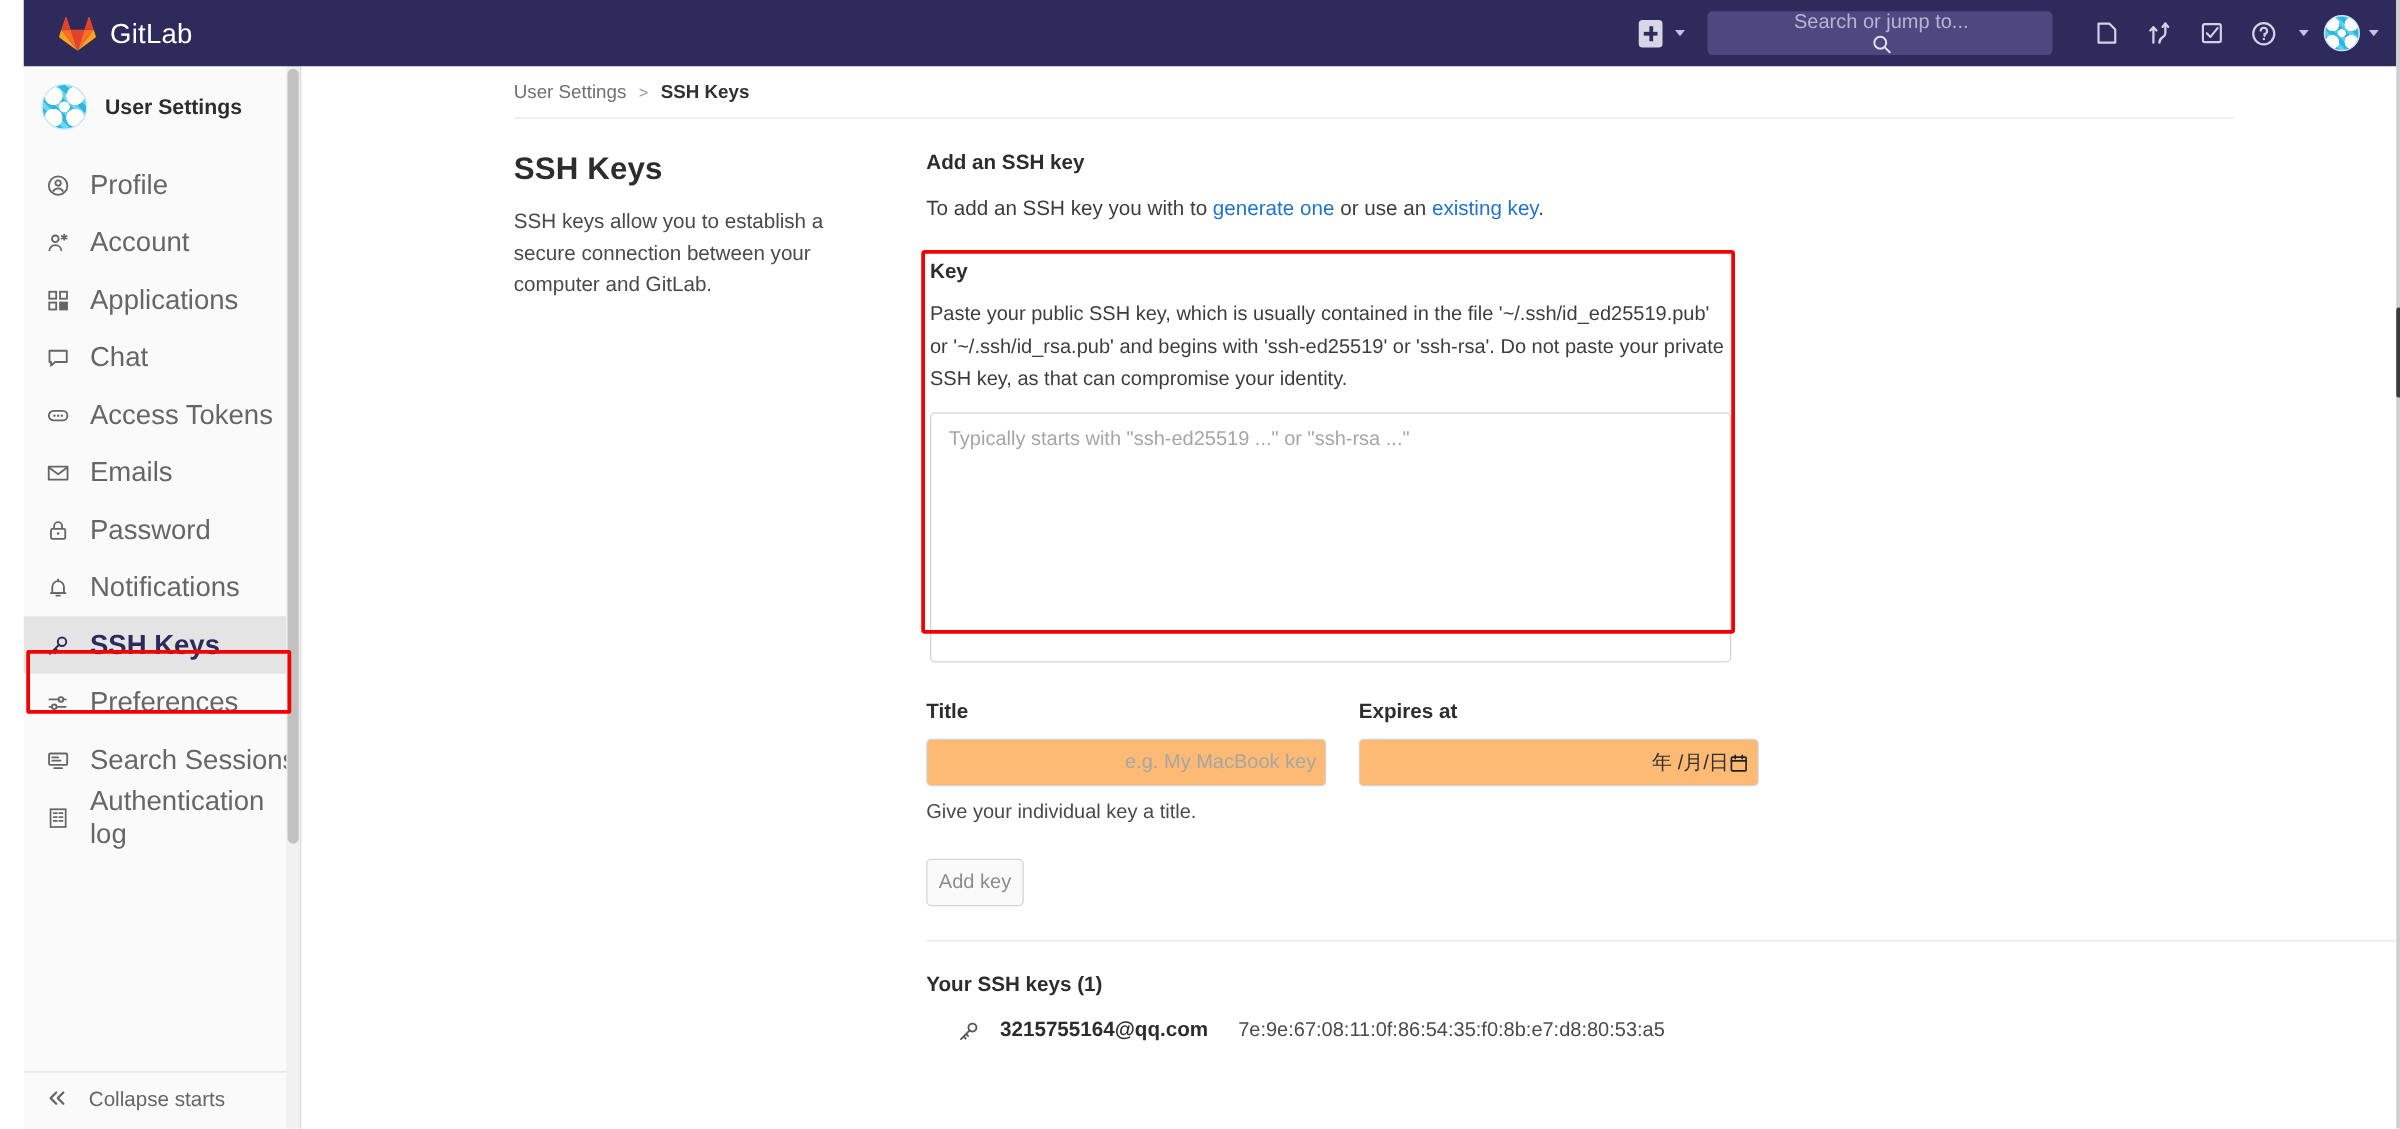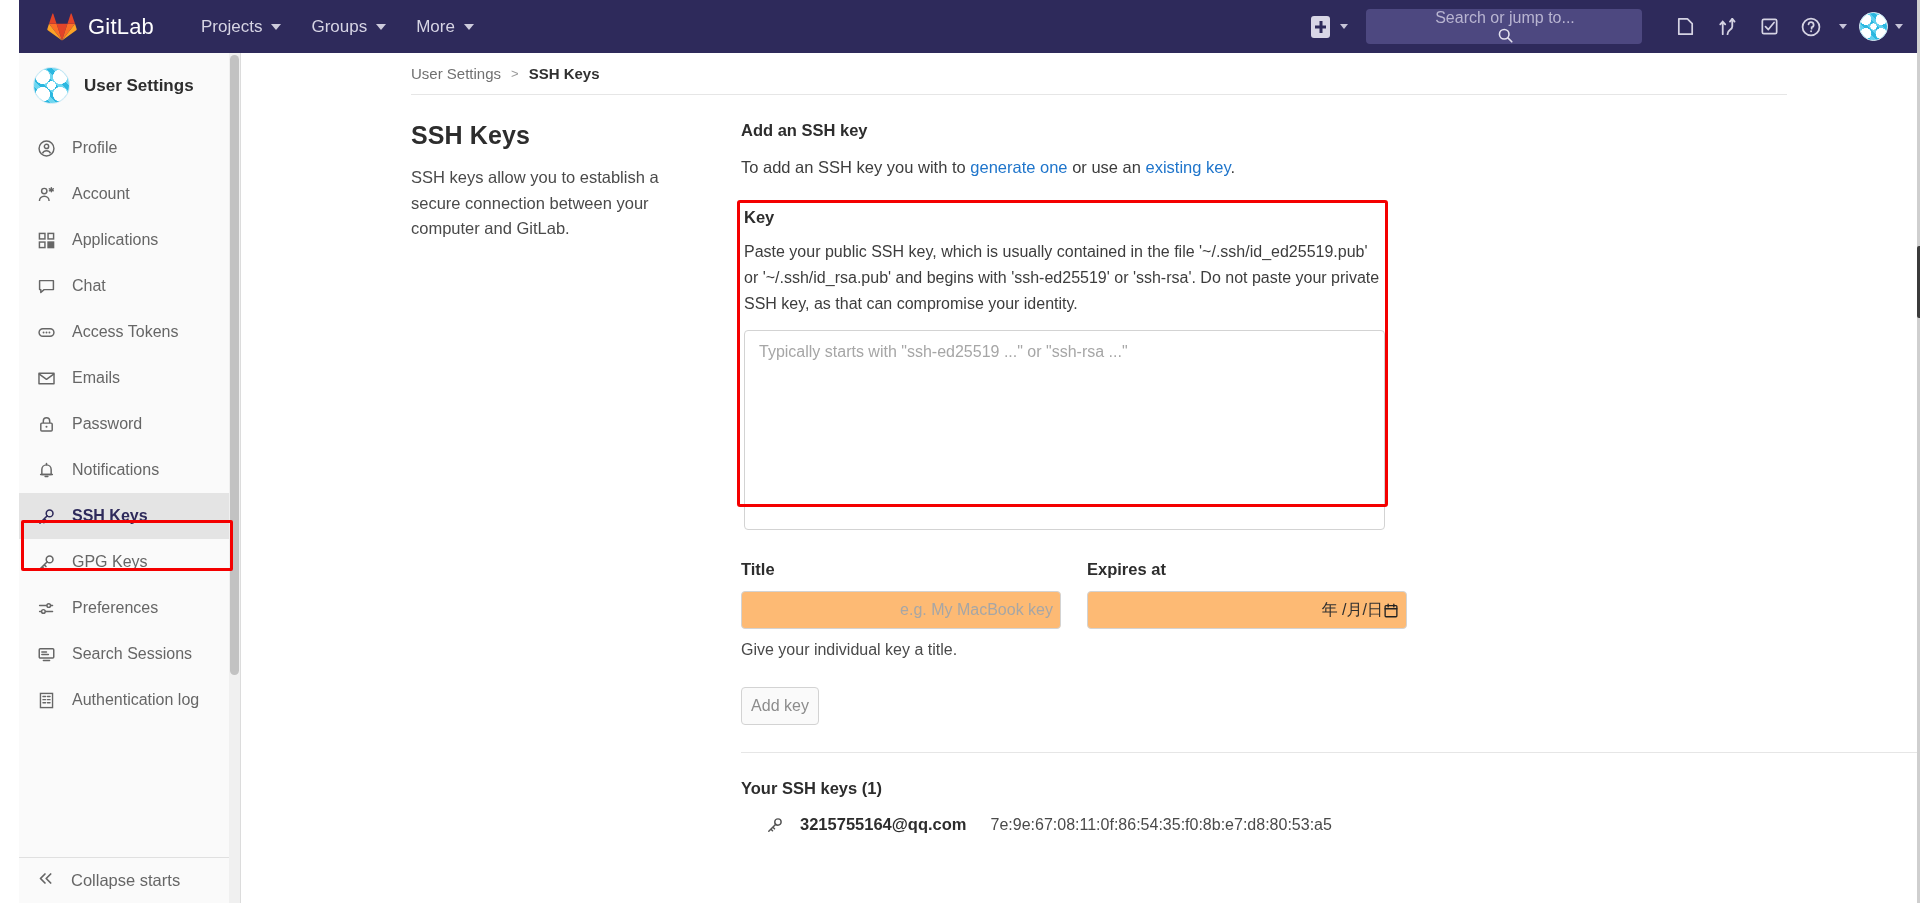--- a/index.html
+++ b/index.html
@@ -104,21 +104,21 @@
       radial-gradient(circle at 75% 75%, #ffffff 0 19%, transparent 20%),
       linear-gradient(45deg, #2bb7e0 25%, #6ed6f0 25% 50%, #2bb7e0 50% 75%, #6ed6f0 75%);
     background-size: auto, auto, auto, auto, auto, 12px 12px;
   }
   .sb-title { font-size: 17px; font-weight: 700; color: #2d2d2d; }
 
   .sb-list { padding-top: 7px; }
   .sb-item {
     display: flex; align-items: center; gap: 16px;
     height: 46px; padding-left: 17px;
-    color: #666; font-size: 16px; cursor: pointer;
+    color: #666; font-size: 22px; cursor: pointer;
     position: relative;
   }
   .sb-item .ico { width: 20px; height: 20px; display: flex; align-items: center; justify-content: center; flex: 0 0 auto; }
   .sb-item.active { background: #e4e4e4; color: #2e2a5b; font-weight: 700; }
   .sb-item.active .ico { color: #2e2a5b; }
   .sb-bottom { position: absolute; bottom: 0; left: 0; right: 0; }
   .sb-collapse {
     display: flex; align-items: center; gap: 16px;
     height: 46px; padding-left: 17px;
     color: #666; font-size: 16.5px; cursor: pointer;
@@ -247,34 +247,20 @@
         <path fill="#fc6d26" d="M18 33.5 11.4 13.2H2.2z"></path>
         <path fill="#fca326" d="M2.2 13.2.2 19.4c-.2.6 0 1.2.5 1.6L18 33.5z"></path>
         <path fill="#e24329" d="M2.2 13.2h9.2L7.5 1.1c-.2-.6-1.1-.6-1.3 0z"></path>
         <path fill="#fc6d26" d="M18 33.5 24.6 13.2h9.2z"></path>
         <path fill="#fca326" d="M33.8 13.2l2 6.2c.2.6 0 1.2-.5 1.6L18 33.5z"></path>
         <path fill="#e24329" d="M33.8 13.2h-9.2L28.5 1.1c.2-.6 1.1-.6 1.3 0z"></path>
       </svg>
       <span class="brand-name">GitLab</span>
     </div>
 
-    <div class="nav-items">
-      <div class="nav-item">
-        <span>Projects</span>
-        <i class="chev"></i>
-      </div>
-      <div class="nav-item">
-        <span>Groups</span>
-        <i class="chev"></i>
-      </div>
-      <div class="nav-item">
-        <span>More</span>
-        <i class="chev"></i>
-      </div>
-    </div>
 
     <div class="nav-right">
       <div class="plus-group">
         <span class="plus-box"></span>
         <i class="chev chev-sm"></i>
       </div>
 
       <div class="searchbox">
         <span class="ph">Search or jump to...</span>
         <svg width="19" height="19" viewBox="0 0 20 20" fill="none" stroke="#e3e1ee" stroke-width="1.9">
@@ -420,29 +406,20 @@
       <div class="sb-item active" id="ssh-item">
         <span class="ico">
           <svg width="19" height="19" viewBox="0 0 22 22" fill="none" stroke="currentColor" stroke-width="1.8" stroke-linecap="round">
             <circle cx="14.6" cy="7.4" r="3.9"></circle>
             <path d="M11.9 10.2L3.4 18.7M6 16.1l2 2M8.4 13.7l2 2"></path>
           </svg>
         </span>
         <span>SSH Keys</span>
       </div>
 
-      <div class="sb-item">
-        <span class="ico">
-          <svg width="19" height="19" viewBox="0 0 22 22" fill="none" stroke="currentColor" stroke-width="1.8" stroke-linecap="round">
-            <circle cx="14.6" cy="7.4" r="3.9"></circle>
-            <path d="M11.9 10.2L3.4 18.7M6 16.1l2 2M8.4 13.7l2 2"></path>
-          </svg>
-        </span>
-        <span>GPG Keys</span>
-      </div>
 
       <div class="sb-item">
         <span class="ico">
           <svg width="19" height="19" viewBox="0 0 22 22" fill="none" stroke="currentColor" stroke-width="1.7" stroke-linecap="round">
             <path d="M3 7.6h15M3 14.4h15"></path>
             <circle cx="13.6" cy="7.6" r="2.1" fill="#fafafa"></circle>
             <circle cx="7.4" cy="14.4" r="2.1" fill="#fafafa"></circle>
           </svg>
         </span>
         <span>Preferences</span>

